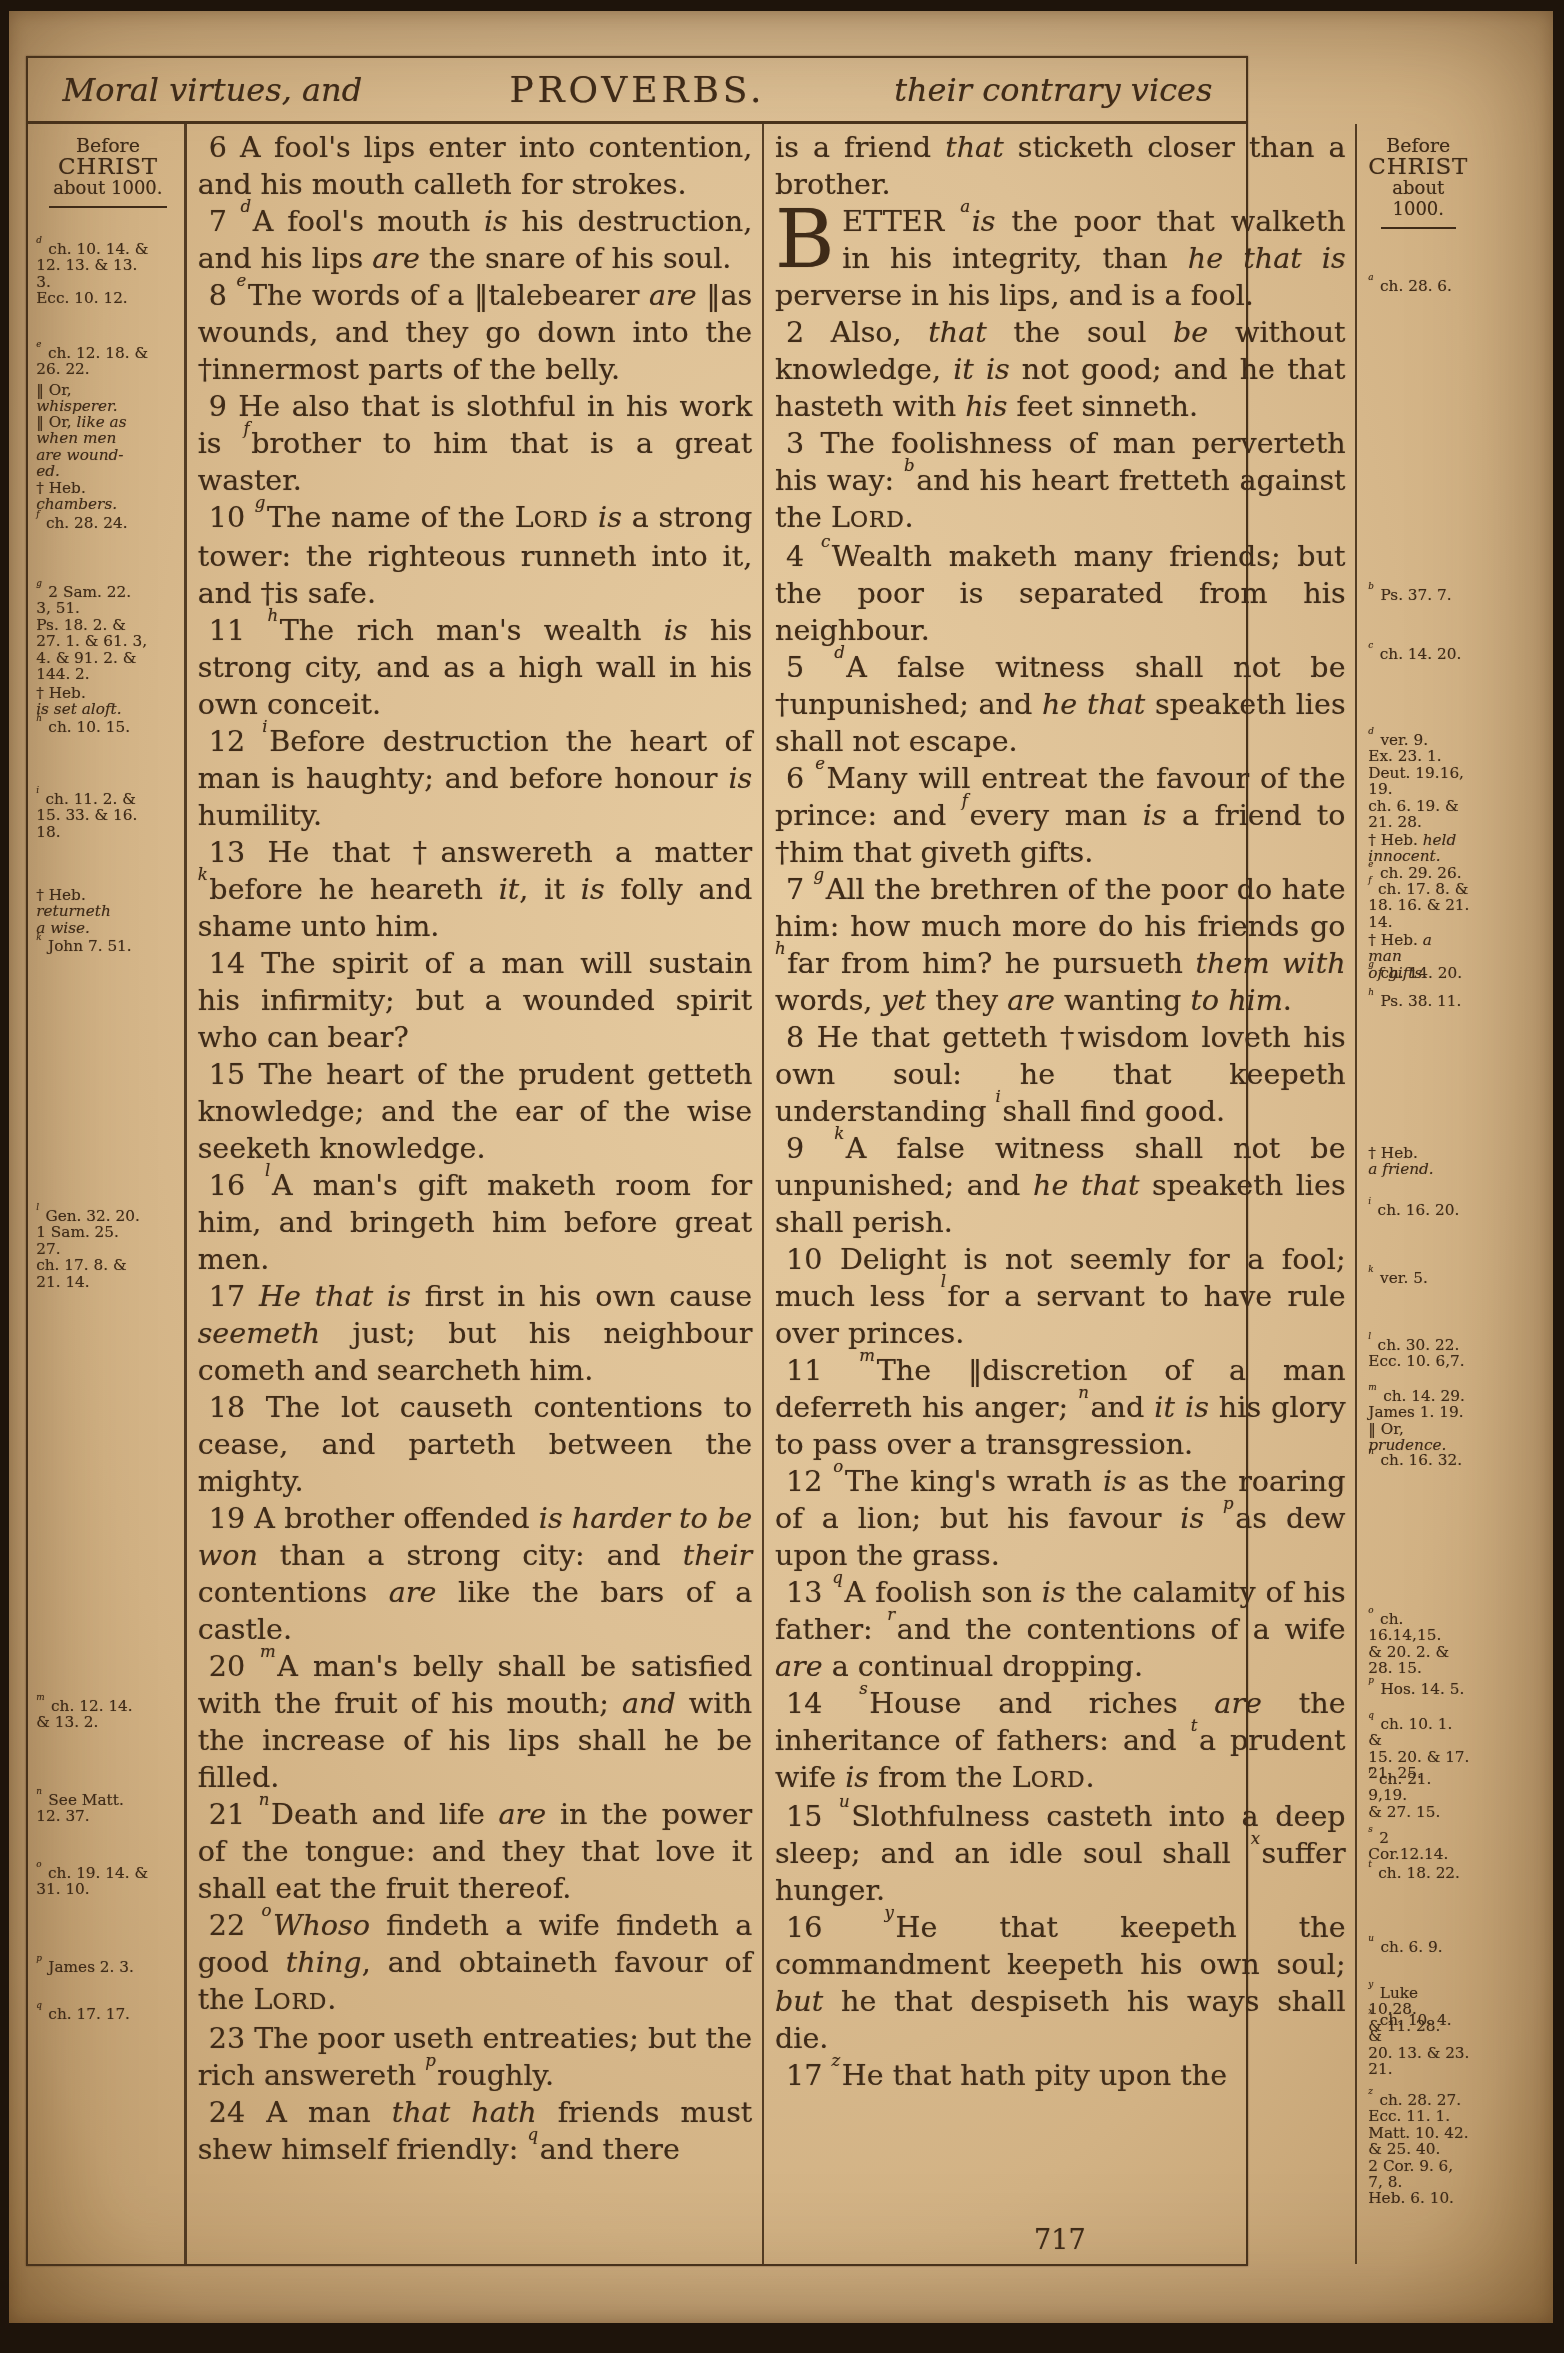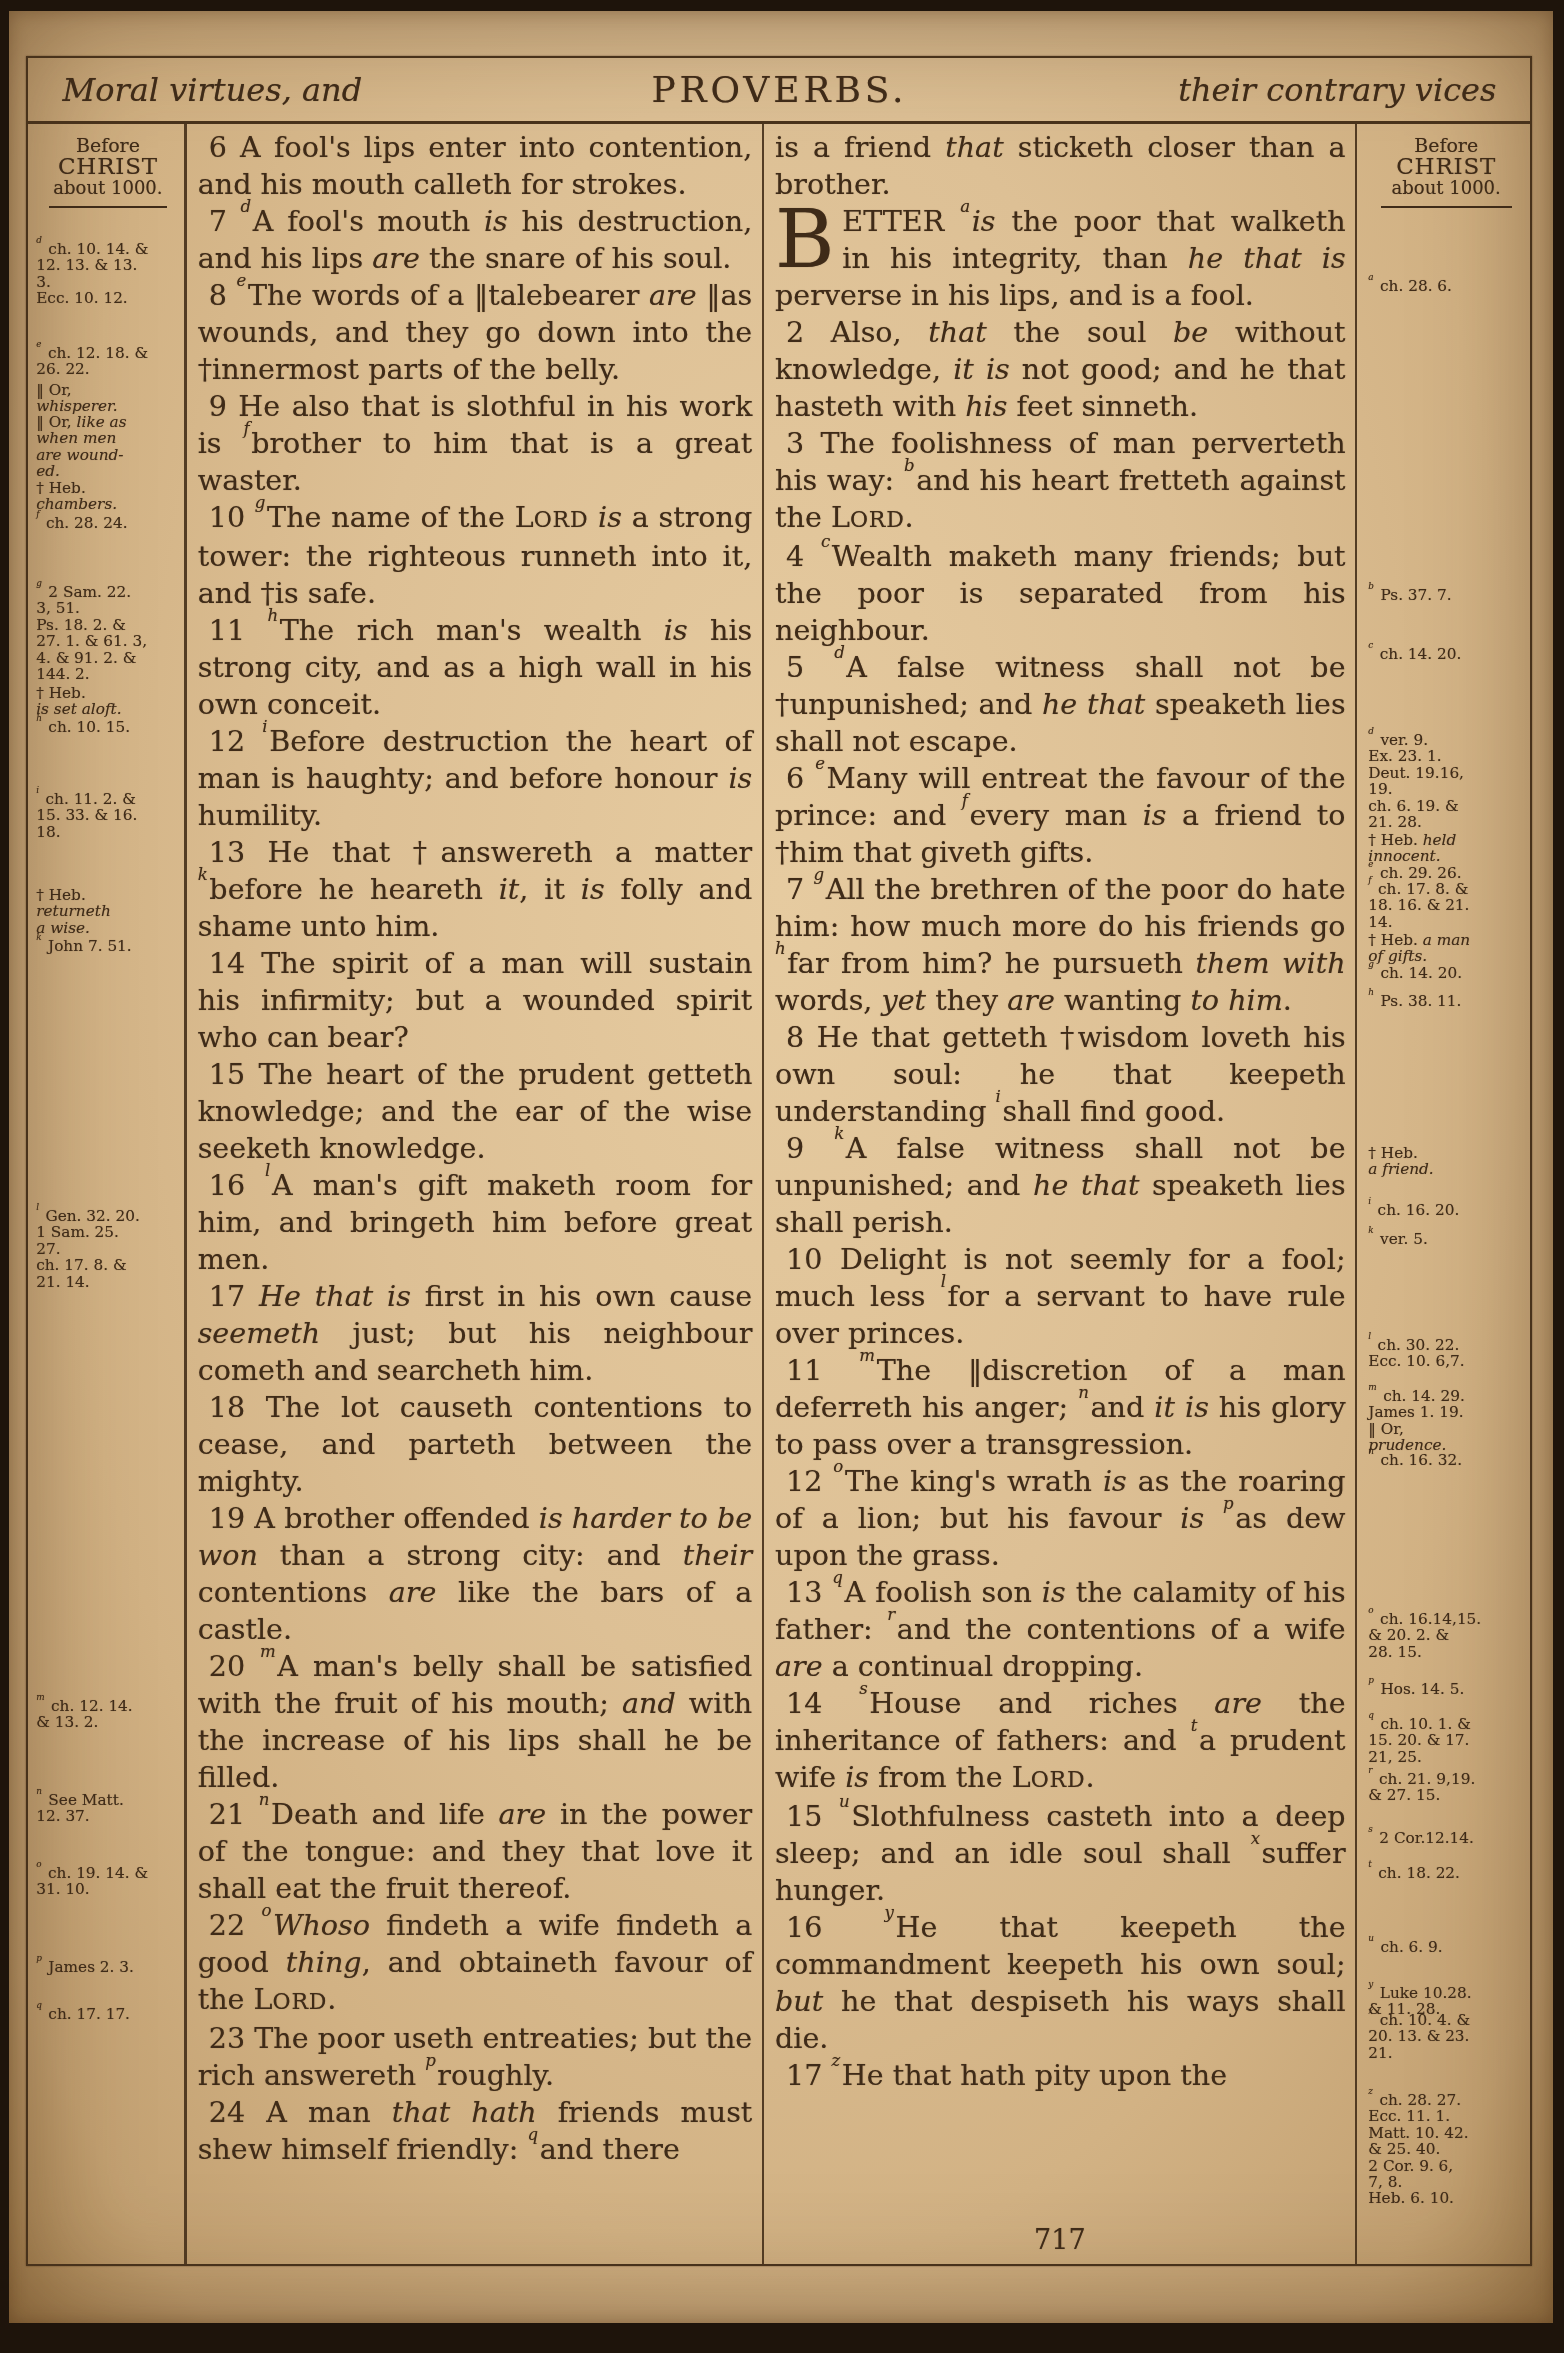--- a/index.html
+++ b/index.html
@@ -17,21 +17,21 @@
     position:relative;
     overflow:hidden;
   }
   .photo-paper{
     position:absolute;left:9.4px;top:11px;right:12.5px;bottom:31px;
     background:
       radial-gradient(ellipse at 50% 38%, #e6cba0 0%, #ddc095 40%, #d2b284 68%, #c3a172 88%, #ab8755 100%);
     box-shadow: inset 0 0 125px rgba(70,40,12,.5), inset 0 0 17px rgba(70,40,12,.35);
   }
   .frame{
-    position:absolute;left:17px;top:45px;width:1506px;height:2210px;
+    position:absolute;left:17px;top:45px;width:1222px;height:2210px;
     border:2.3px solid var(--frame);
     display:flex;flex-direction:column;
     box-shadow:0 0 1.6px rgba(60,40,16,.6);
   }
   
   .runhead{
     flex:0 0 66px;
     border-bottom:3.1px solid var(--frame);
     display:flex;align-items:center;
     padding:0 34px;
@@ -206,21 +206,21 @@
           <div class="note" style="top: 522px;"><sup class="ref">c</sup> ch. 14. 20.</div>
           <div class="note" style="top: 608px;"><sup class="ref">d</sup> ver. 9.<br>Ex. 23. 1.<br>Deut. 19.16,<br>19.<br>ch. 6. 19. &amp;<br>21. 28.</div>
           <div class="note" style="top: 708px;">† Heb. <em>held</em><br><em>innocent.</em></div>
           <div class="note" style="top: 741px;"><sup class="ref">e</sup> ch. 29. 26.</div>
           <div class="note" style="top: 757px;"><sup class="ref">f</sup> ch. 17. 8. &amp;<br>18. 16. &amp; 21.<br>14.</div>
           <div class="note" style="top: 808px;">† Heb. <em>a man</em><br><em>of gifts.</em></div>
           <div class="note" style="top: 841px;"><sup class="ref">g</sup> ch. 14. 20.</div>
           <div class="note" style="top: 869px;"><sup class="ref">h</sup> Ps. 38. 11.</div>
           <div class="note" style="top: 1021px;">† Heb.<br><em>a friend.</em></div>
           <div class="note" style="top: 1078px;"><sup class="ref">i</sup> ch. 16. 20.</div>
-          <div class="note" style="top: 1107px;"><sup class="ref">k</sup> ver. 5.</div>
+          <div class="note" style="top: 1146px;"><sup class="ref">k</sup> ver. 5.</div>
           <div class="note" style="top: 1213px;"><sup class="ref">l</sup> ch. 30. 22.<br>Ecc. 10. 6,7.</div>
           <div class="note" style="top: 1264px;"><sup class="ref">m</sup> ch. 14. 29.<br>James 1. 19.</div>
           <div class="note" style="top: 1297px;">‖ Or,<br><em>prudence.</em></div>
           <div class="note" style="top: 1328px;"><sup class="ref">n</sup> ch. 16. 32.</div>
           <div class="note" style="top: 1487px;"><sup class="ref">o</sup> ch. 16.14,15.<br>&amp; 20. 2. &amp;<br>28. 15.</div>
           <div class="note" style="top: 1557px;"><sup class="ref">p</sup> Hos. 14. 5.</div>
           <div class="note" style="top: 1592px;"><sup class="ref">q</sup> ch. 10. 1. &amp;<br>15. 20. &amp; 17.<br>21, 25.</div>
           <div class="note" style="top: 1647px;"><sup class="ref">r</sup> ch. 21. 9,19.<br>&amp; 27. 15.</div>
           <div class="note" style="top: 1706px;"><sup class="ref">s</sup> 2 Cor.12.14.</div>
           <div class="note" style="top: 1741px;"><sup class="ref">t</sup> ch. 18. 22.</div>

